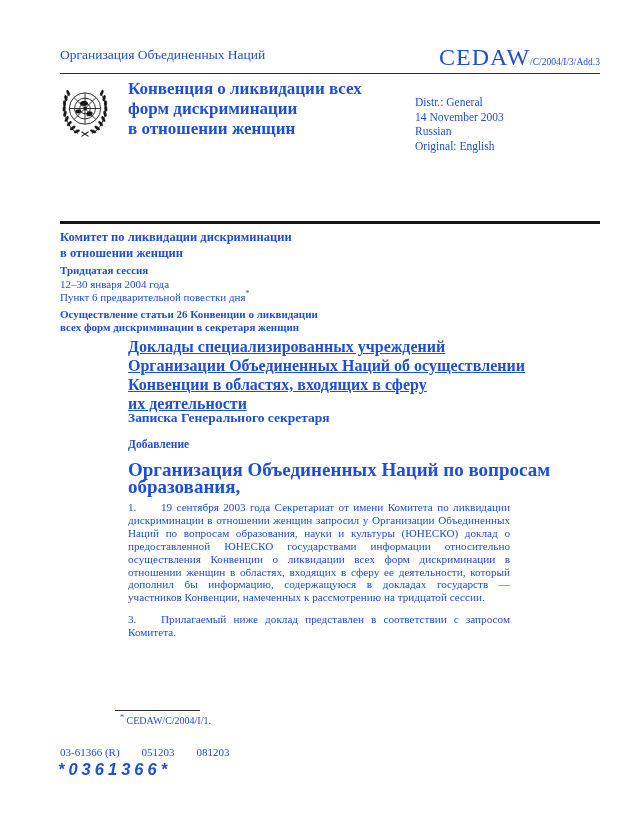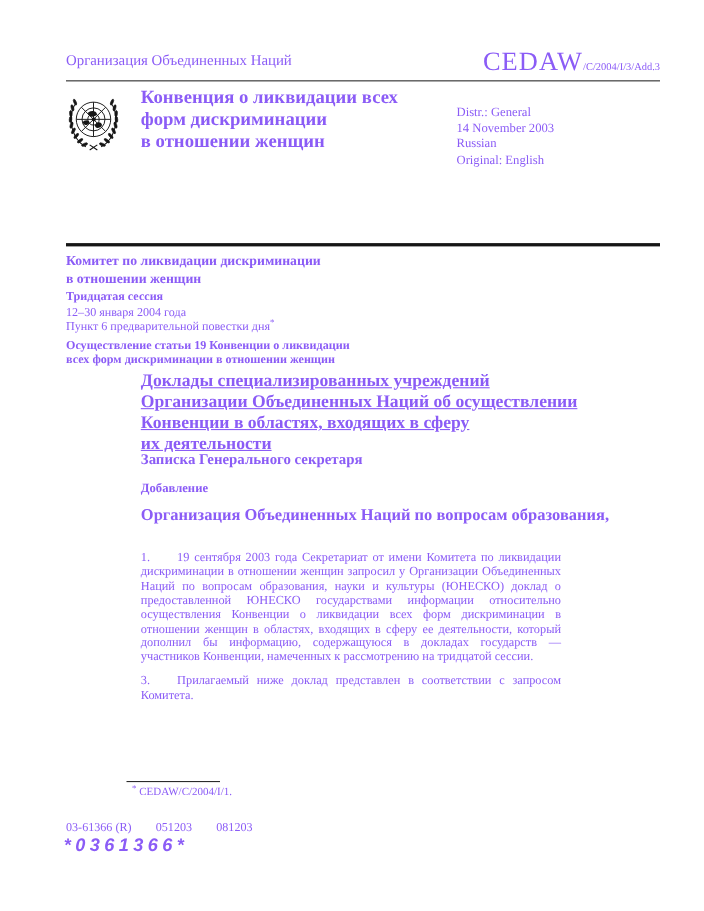--- a/index.html
+++ b/index.html
@@ -1,21 +1,21 @@
 <!DOCTYPE html>
 <html><head>
 <meta charset="utf-8">
 <style>
   html,body{margin:0;padding:0;background:#ffffff;}
   .page{
     position:relative;
     width:640px;height:828px;
     background:#ffffff;
     font-family:"Liberation Serif", serif;
-    color:#8b5cf6;
+    color:#1d4ed8;
     overflow:hidden;
   }
   .abs{position:absolute;}
 
   
   .org-name{left:60px;top:47px;font-size:13.5px;}
   .doc-symbol{right:40px;top:44px;text-align:left;white-space:nowrap;}
   .doc-symbol .big{font-size:24px;letter-spacing:1px;}
   .doc-symbol .small{font-size:9.5px;}
   .rule-thin{left:60px;top:73px;width:540px;height:1px;background:#2b2b2b;}
@@ -30,21 +30,21 @@
   .committee .big{font-size:12.5px;line-height:15.5px;font-weight:bold;}
   .committee .session{font-weight:bold;margin-top:3px;}
   .committee .itemtitle{font-weight:bold;}
   .committee .gap{margin-top:3px;}
   sup{font-size:8px;vertical-align:super;line-height:0;}
 
   
   .main-title{left:128px;top:337px;font-weight:bold;font-size:16px;line-height:19px;text-decoration:underline;}
   .subtitle{left:128px;top:410px;font-weight:bold;font-size:13.5px;}
   .addendum{left:128px;top:438px;font-weight:bold;font-size:11.5px;}
-  .agency{left:128px;top:461px;font-weight:bold;font-size:15px;line-height:17px;}
+  .agency{left:128px;top:461px;font-weight:bold;font-size:19px;line-height:17px;}
 
   .paras{left:128px;top:501px;width:382px;font-size:11.2px;line-height:12.9px;}
   .para{text-align:justify;margin-bottom:9px;}
   .pnum{display:inline-block;width:33px;}
 
   
   .fn-rule{left:115px;top:710px;width:85px;height:1px;background:#2b2b2b;}
   .fn-text{left:120px;top:715px;font-size:10px;}
 
   
@@ -121,22 +121,22 @@
   </div>
 
   <div class="abs rule-thick"></div>
 
   <div class="abs committee">
     <div class="big">Комитет по ликвидации дискриминации</div>
     <div class="big">в отношении женщин</div>
     <div class="session">Тридцатая сессия</div>
     <div>12–30 января 2004 года</div>
     <div><span>Пункт 6 предварительной повестки дня</span><sup>*</sup></div>
-    <div class="itemtitle gap">Осуществление статьи 19 Конвенции о ликвидации</div>
-    <div class="itemtitle">всех форм дискриминации в отношении женщин</div>
+    <div class="itemtitle gap">Осуществление статьи 26 Конвенции о ликвидации</div>
+    <div class="itemtitle">всех форм дискриминации в секретаря женщин</div>
   </div>
 
   <div class="abs main-title">
     <div>Доклады специализированных учреждений</div>
     <div>Организации Объединенных Наций об осуществлении</div>
     <div>Конвенции в областях, входящих в сферу</div>
     <div>их деятельности</div>
   </div>
 
   <div class="abs subtitle">Записка Генерального секретаря</div>

